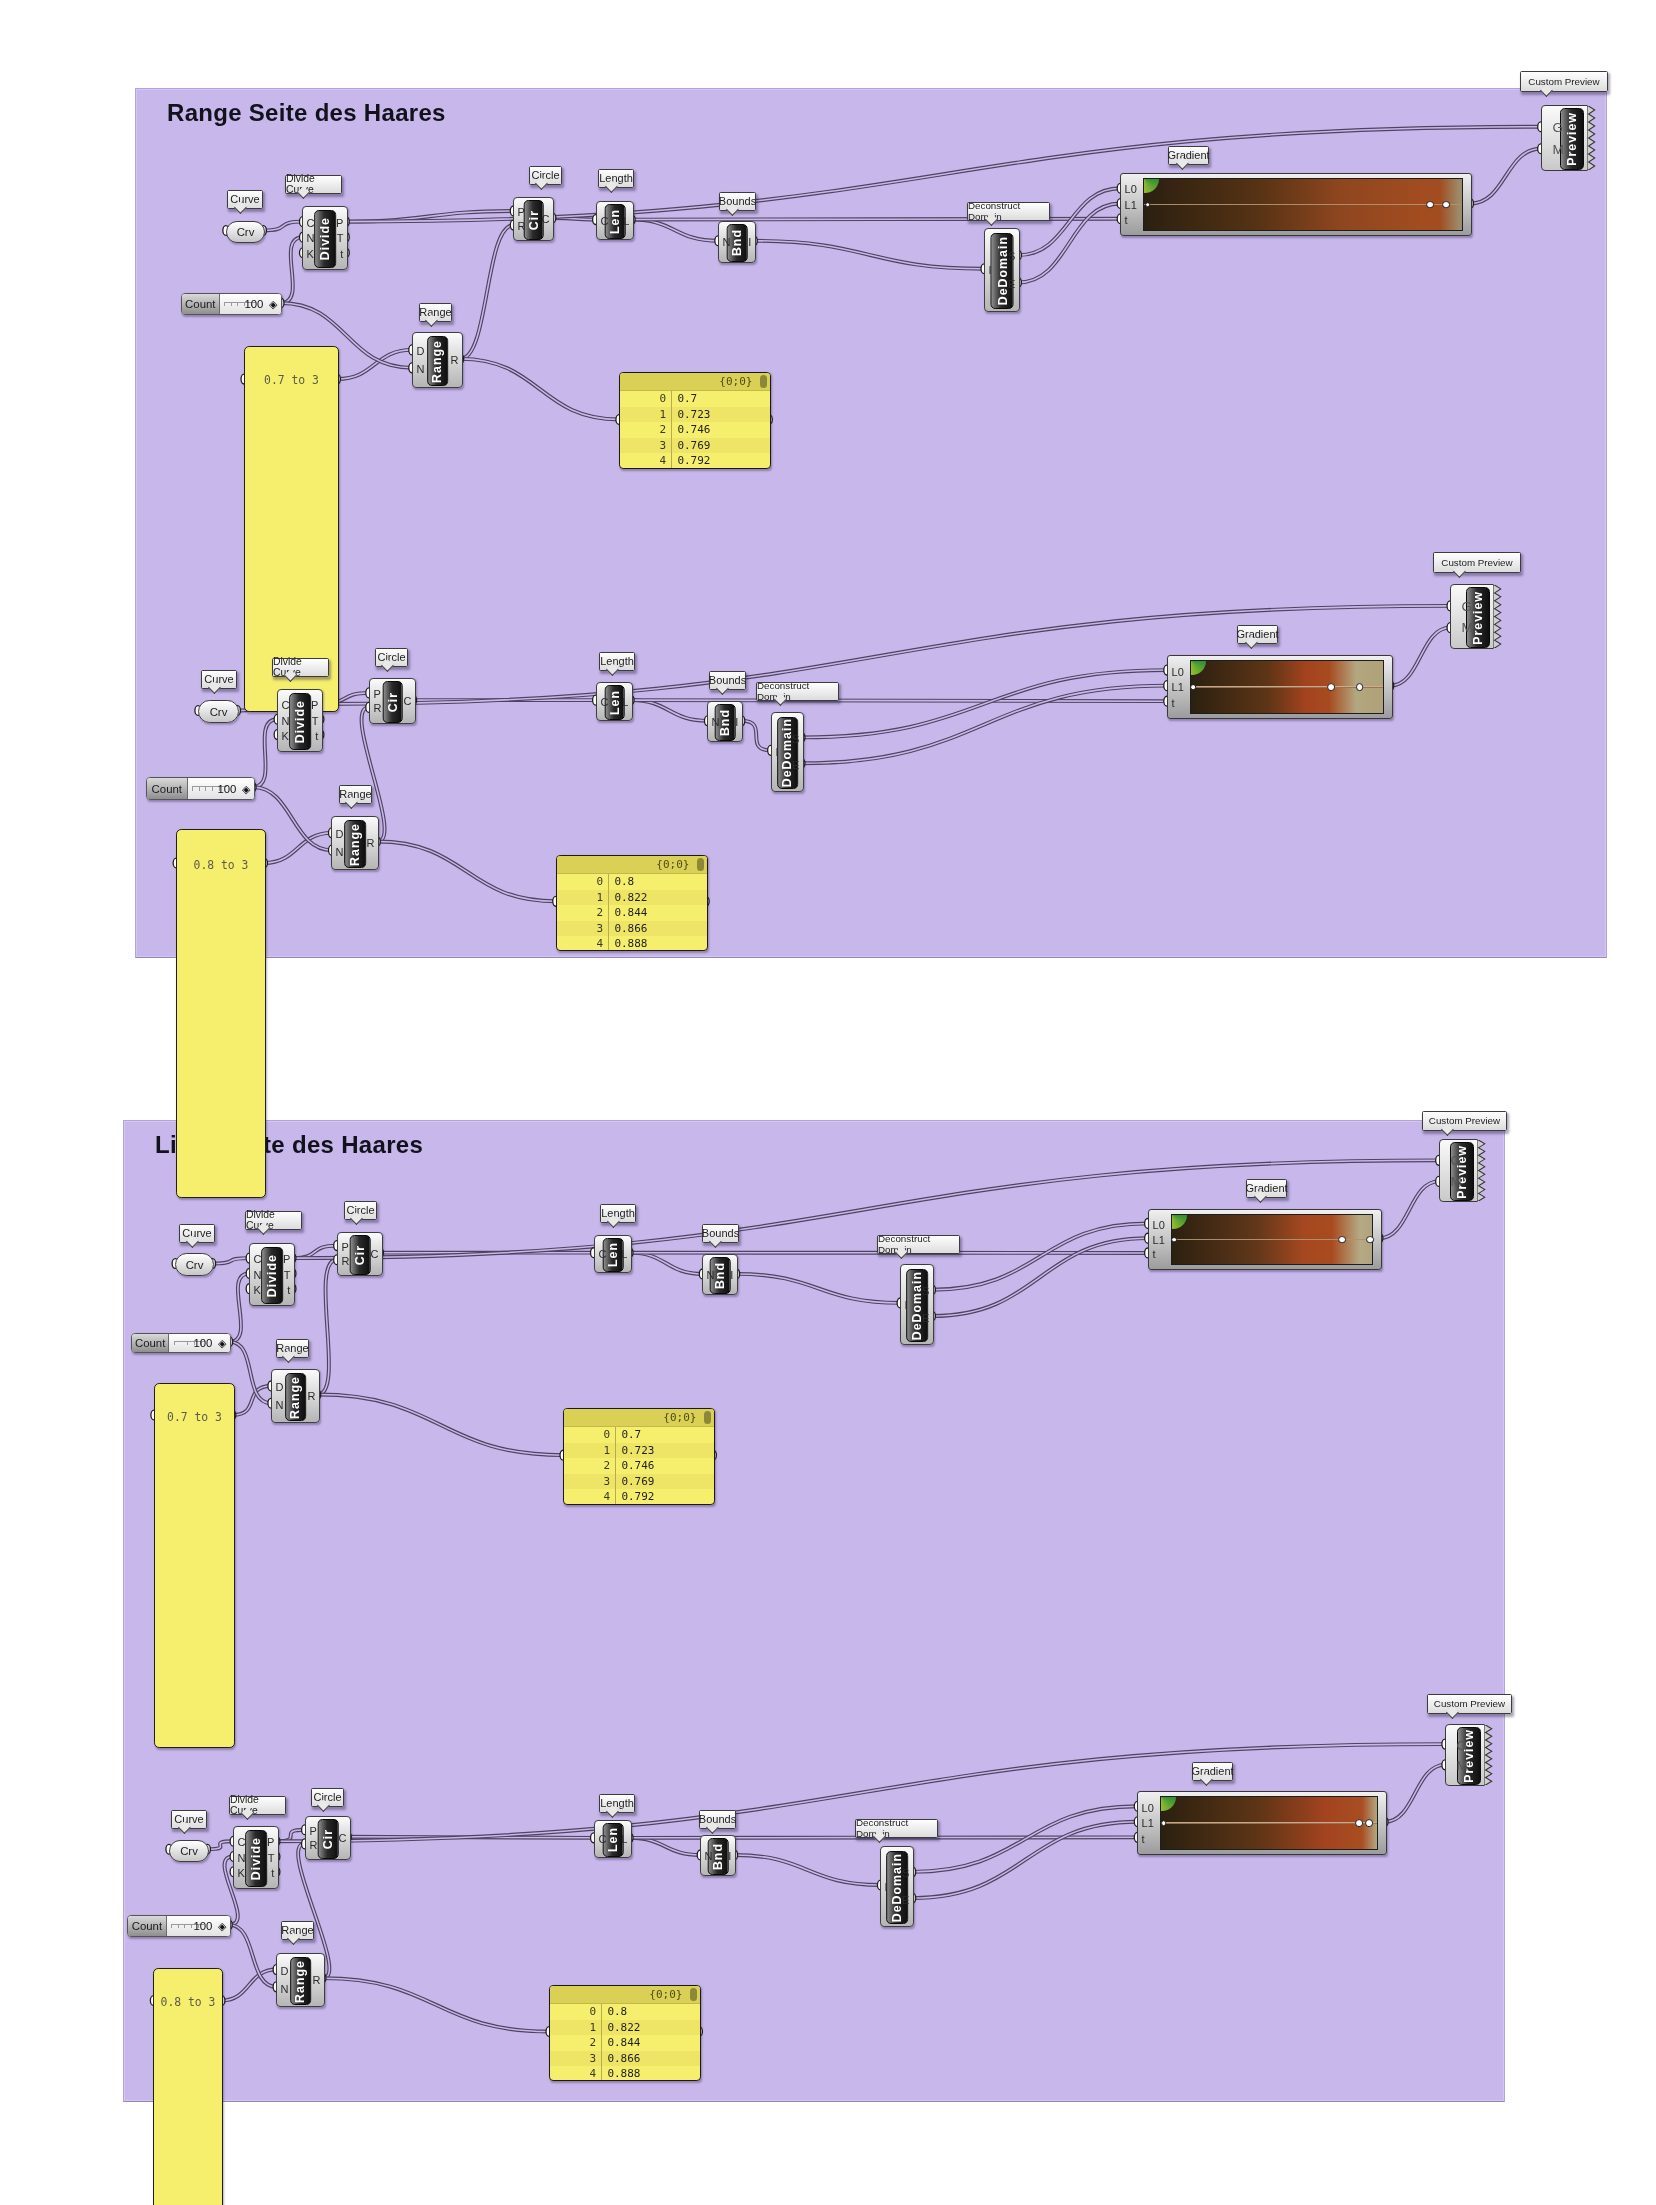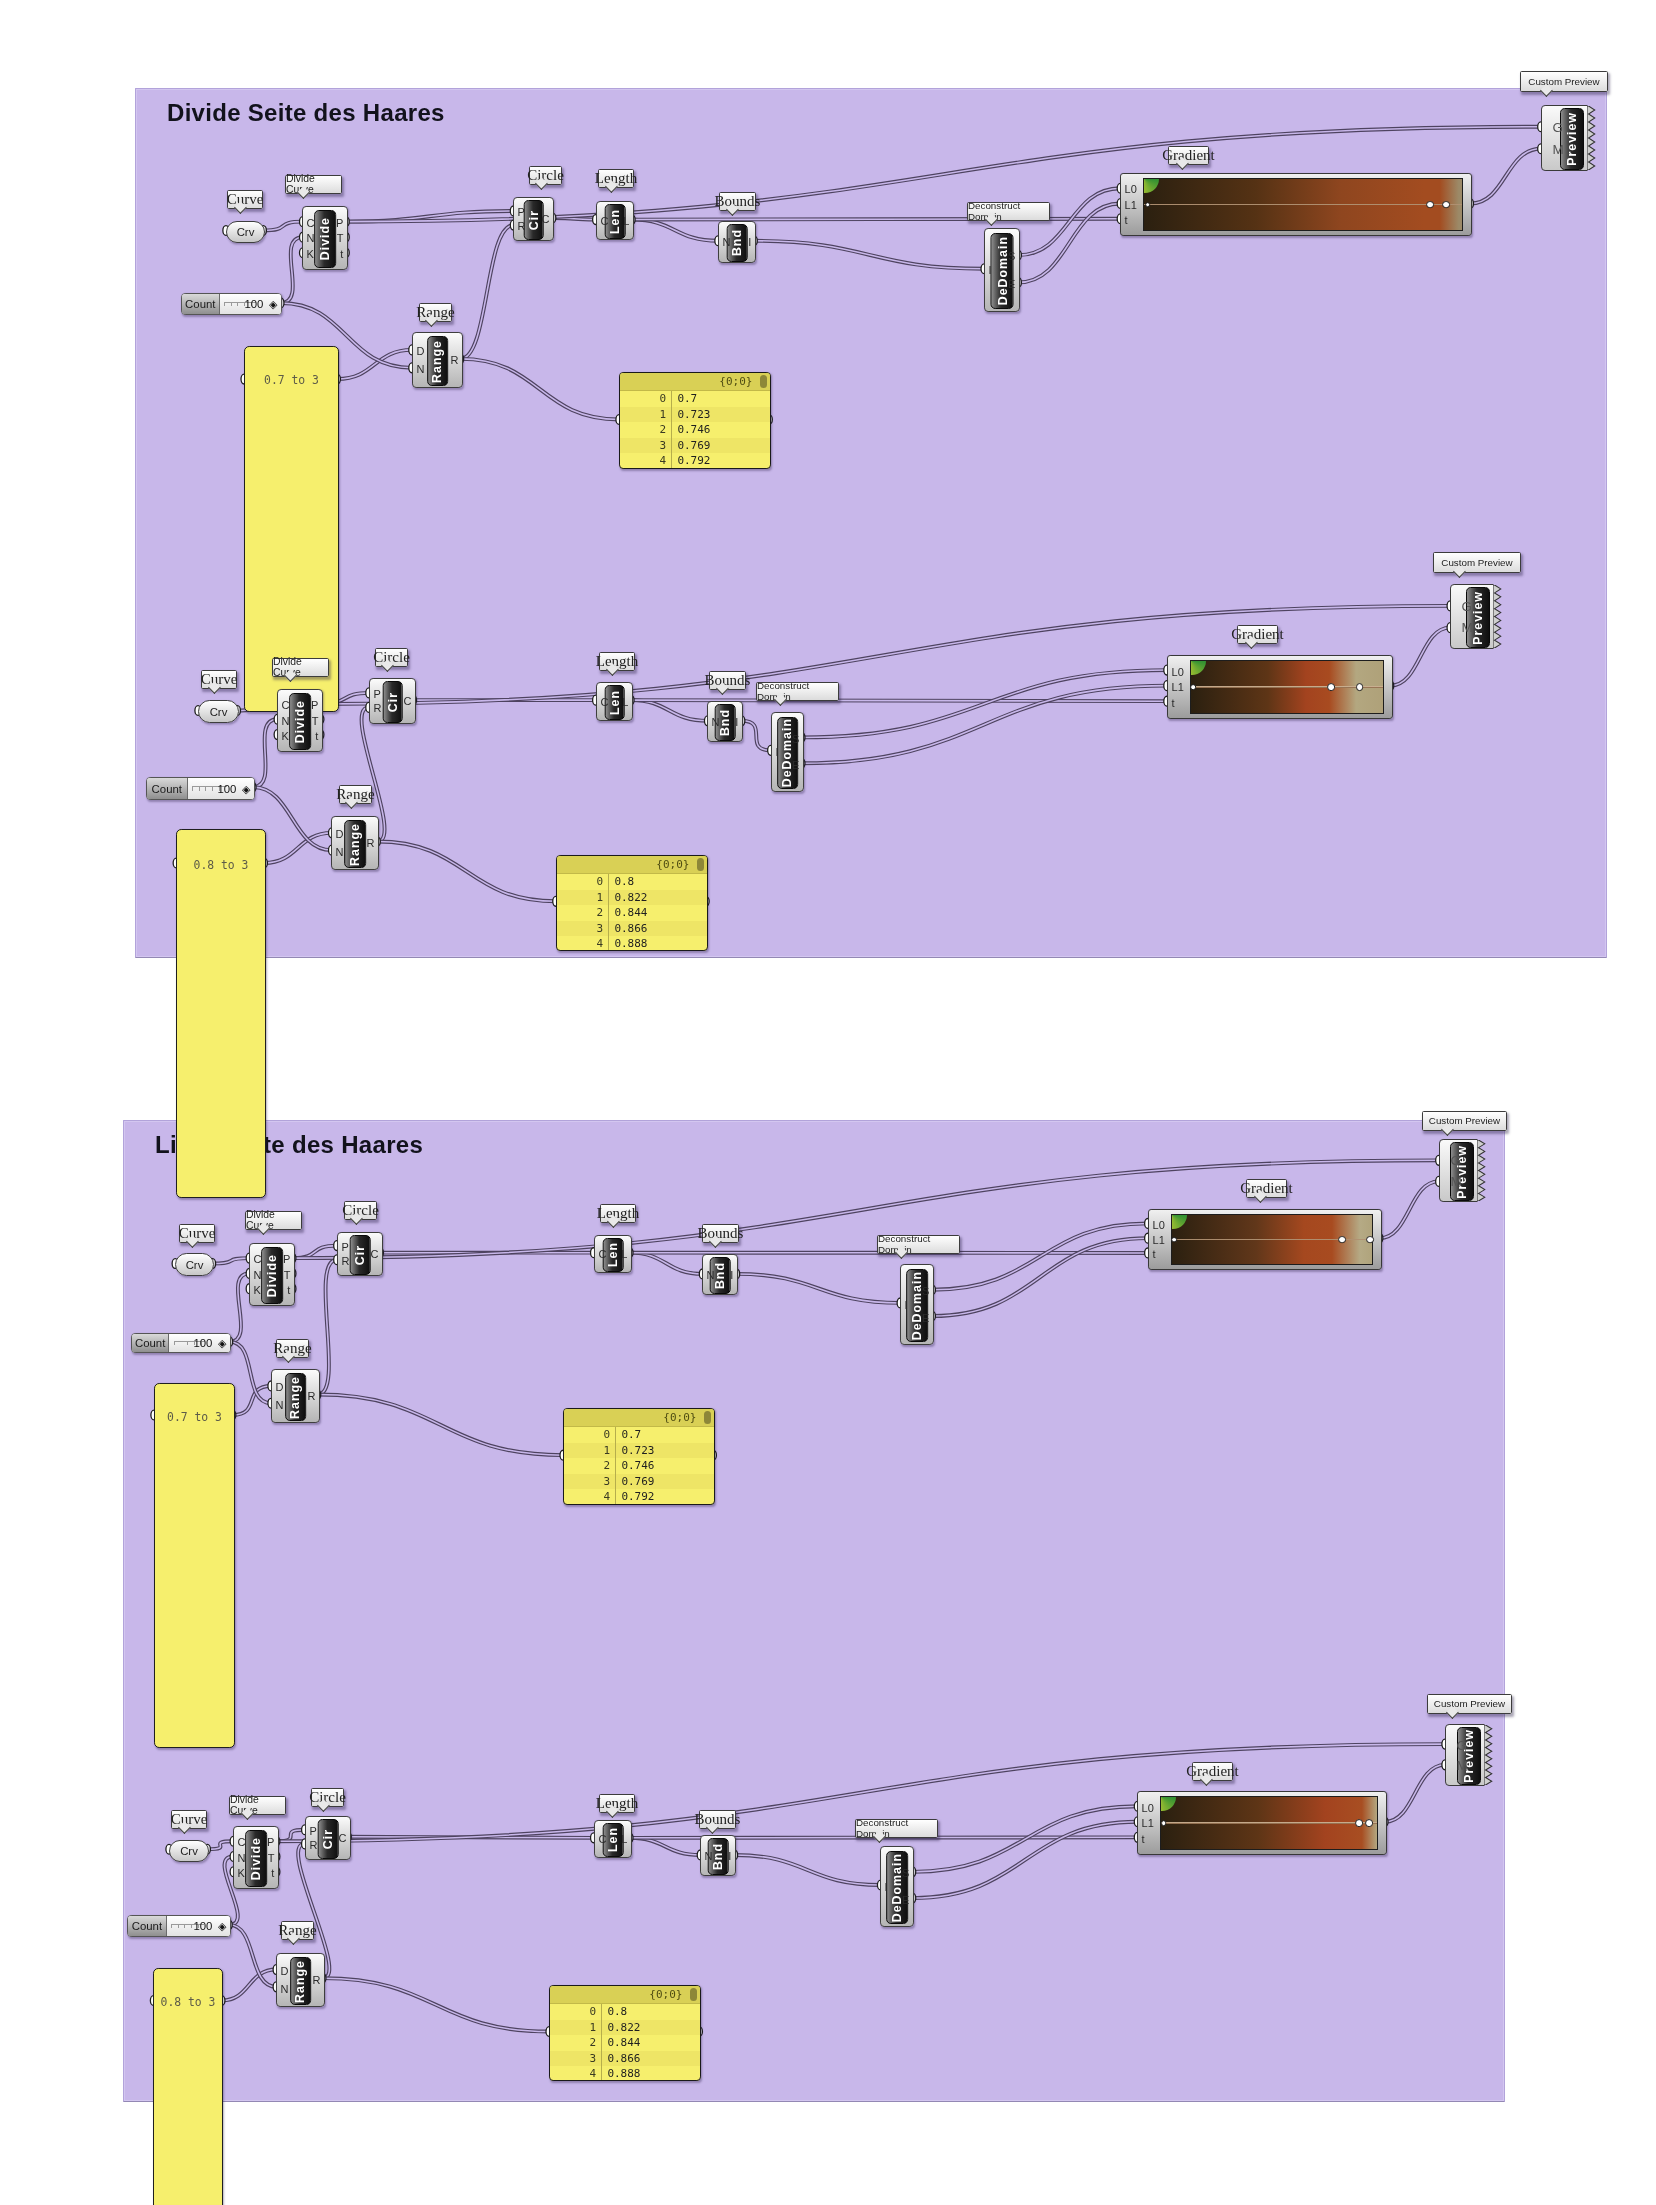--- a/index.html
+++ b/index.html
@@ -54,21 +54,21 @@
   .gmid{position:absolute;left:0;right:0;top:50%;height:1.6px;margin-top:-0.8px;
         background:linear-gradient(180deg,#e3cdaf,#7d5535);opacity:.95;}
   .grip{position:absolute;top:50%;width:7.8px;height:7.8px;border-radius:50%;background:#fff;border:1.3px solid #1d1d1d;
         transform:translate(-50%,-50%);box-sizing:border-box;}
   .grip.mini{width:5.7px;height:5.7px;border-width:1px;}
   .rainbow{position:absolute;left:0;top:0;width:14.5px;height:14.5px;border-radius:0 0 115% 0;
         background:conic-gradient(from 90deg at 0% 0%,#2f9032,#b9c930,#f2a21e,#e23c16);}
   .pv-body{position:absolute;left:0;top:0;bottom:0;right:6.7px;background:linear-gradient(180deg,#fafafa,#c9c9c9);
         border:1.3px solid #3a3a3a;border-radius:4.1px 1px 1px 4.1px;}
   .pv-zz{position:absolute;right:-0.5px;top:1px;}
-  .sm19{font-size:9.8px;} .sm20{font-size:10.4px;} .sm22{font-size:15px;font-family:Liberation Serif, serif;}
+  .sm19{font-size:9.8px;} .sm20{font-size:10.4px;} .sm22{font-size:11px;}
 </style>
 </head>
 <body>
 
 <div id="app">
   <svg id="wire-layer" width="1657" height="2205" viewBox="0 0 3199 4258">
       <path d="M 508 445 C 563 445, 529 428, 584 428" fill="none" stroke="#4e4360" stroke-width="7.5"></path>
       <path d="M 508 445 C 563 445, 529 428, 584 428" fill="none" stroke="#c8b7ea" stroke-width="3"></path>
       <path d="M 542 585 C 597 585, 529 458, 584 458" fill="none" stroke="#4e4360" stroke-width="7.5"></path>
       <path d="M 542 585 C 597 585, 529 458, 584 458" fill="none" stroke="#c8b7ea" stroke-width="3"></path>
@@ -311,21 +311,21 @@
       <ellipse cx="442" cy="3717" rx="6" ry="9.5" fill="#fff" stroke="#1d1d1d" stroke-width="2.5"></ellipse>
       <ellipse cx="533" cy="3803.3333333333335" rx="6" ry="9.5" fill="#fff" stroke="#1d1d1d" stroke-width="2.5"></ellipse>
       <ellipse cx="533" cy="3836.6666666666665" rx="6" ry="9.5" fill="#fff" stroke="#1d1d1d" stroke-width="2.5"></ellipse>
       <ellipse cx="623" cy="3820" rx="6" ry="9.5" fill="#fff" stroke="#1d1d1d" stroke-width="2.5"></ellipse>
       <ellipse cx="296" cy="3863" rx="6" ry="9.5" fill="#fff" stroke="#1d1d1d" stroke-width="2.5"></ellipse>
       <ellipse cx="428" cy="3863" rx="6" ry="9.5" fill="#fff" stroke="#1d1d1d" stroke-width="2.5"></ellipse>
       <ellipse cx="1060" cy="3923" rx="6" ry="9.5" fill="#fff" stroke="#1d1d1d" stroke-width="2.5"></ellipse>
       <ellipse cx="1350" cy="3923" rx="6" ry="9.5" fill="#fff" stroke="#1d1d1d" stroke-width="2.5"></ellipse>
     </svg>
 <div class="gpanel" style="position: absolute; left: 135px; top: 88px; width: 1470px; height: 868px;"></div>
-    <div class="gtitle" style="left: 167px; top: 99px;">Divide Seite des Haares</div>
+    <div class="gtitle" style="left: 167px; top: 99px;">Range Seite des Haares</div>
     <div class="gpanel" style="position: absolute; left: 123px; top: 1120px; width: 1380px; height: 980px;"></div>
     <div class="gtitle" style="left: 155px; top: 1131px;">Linke Seite des Haares</div>
     <div class="node capsule" style="position: absolute; left: 226px; top: 221px; width: 37px; height: 19.7px;">
       <div>Crv</div>
     </div>
     <div class="node comp" style="position: absolute; left: 302px; top: 206px; width: 44px; height: 62px;">
       <div class="vcap" style="width: 19.7px;">
         <div class="vtxt">Divide</div>
       </div>
       <div class="plab in" style="top: 25%;">C</div>

